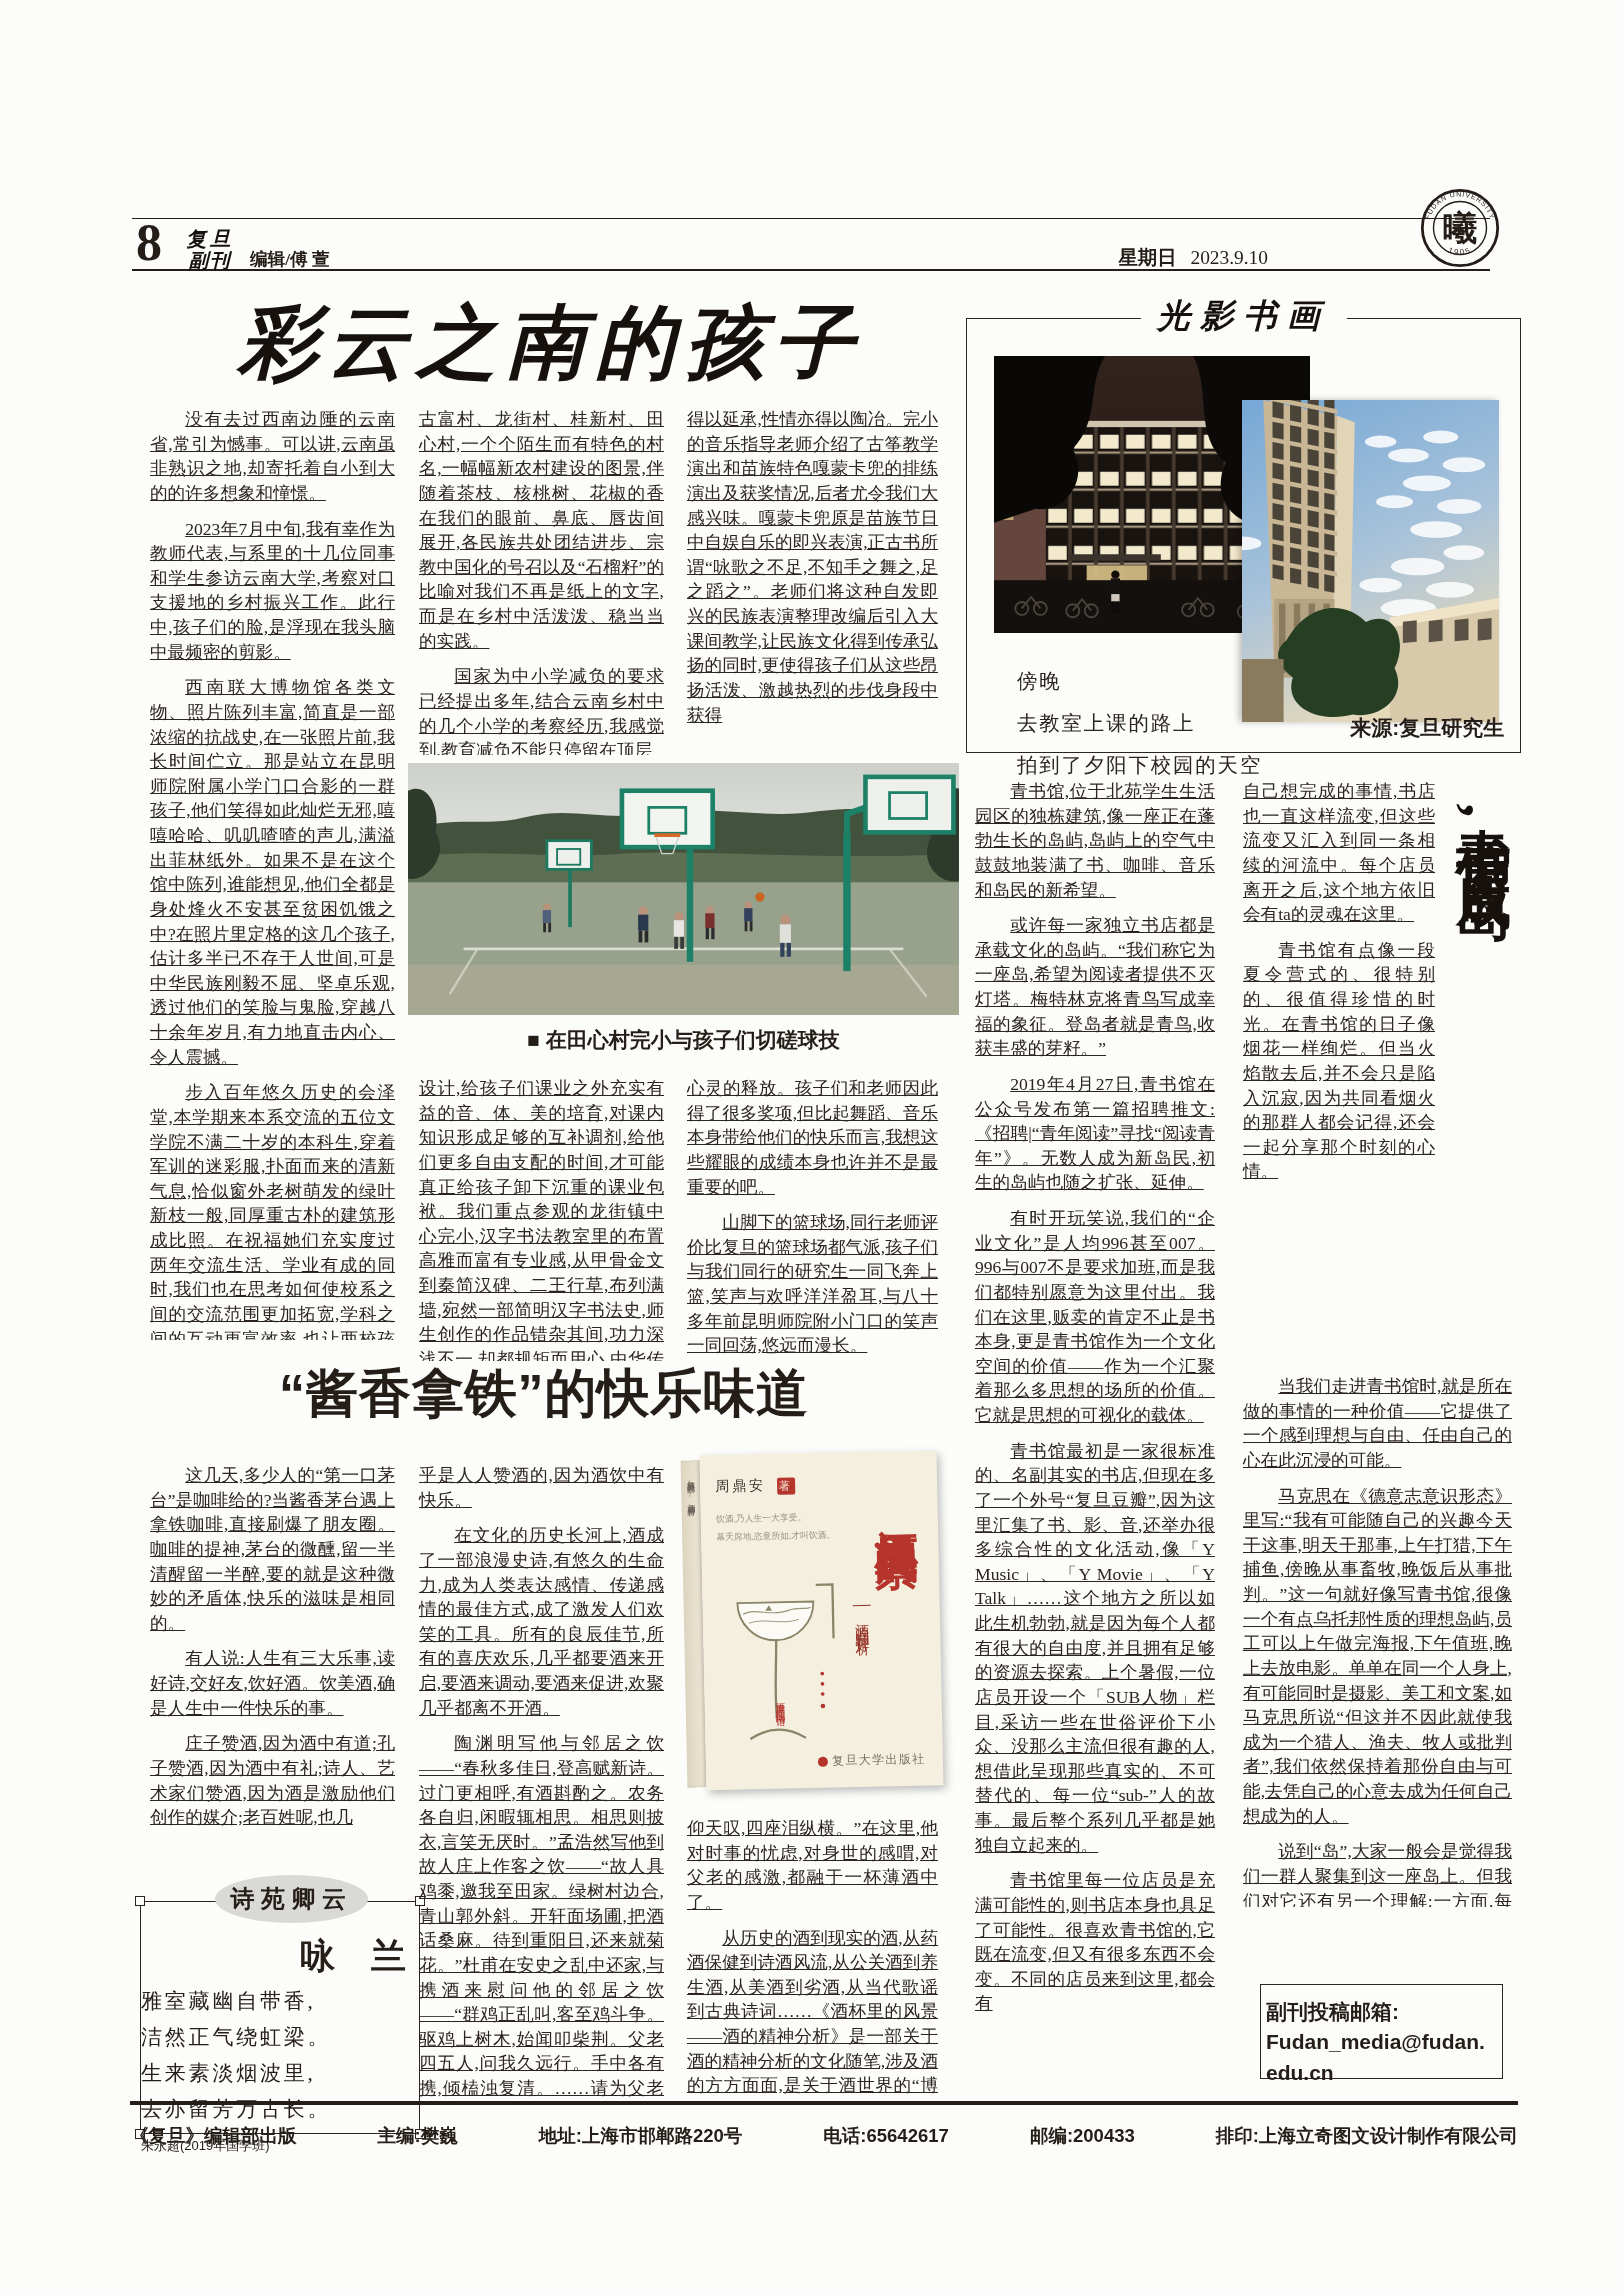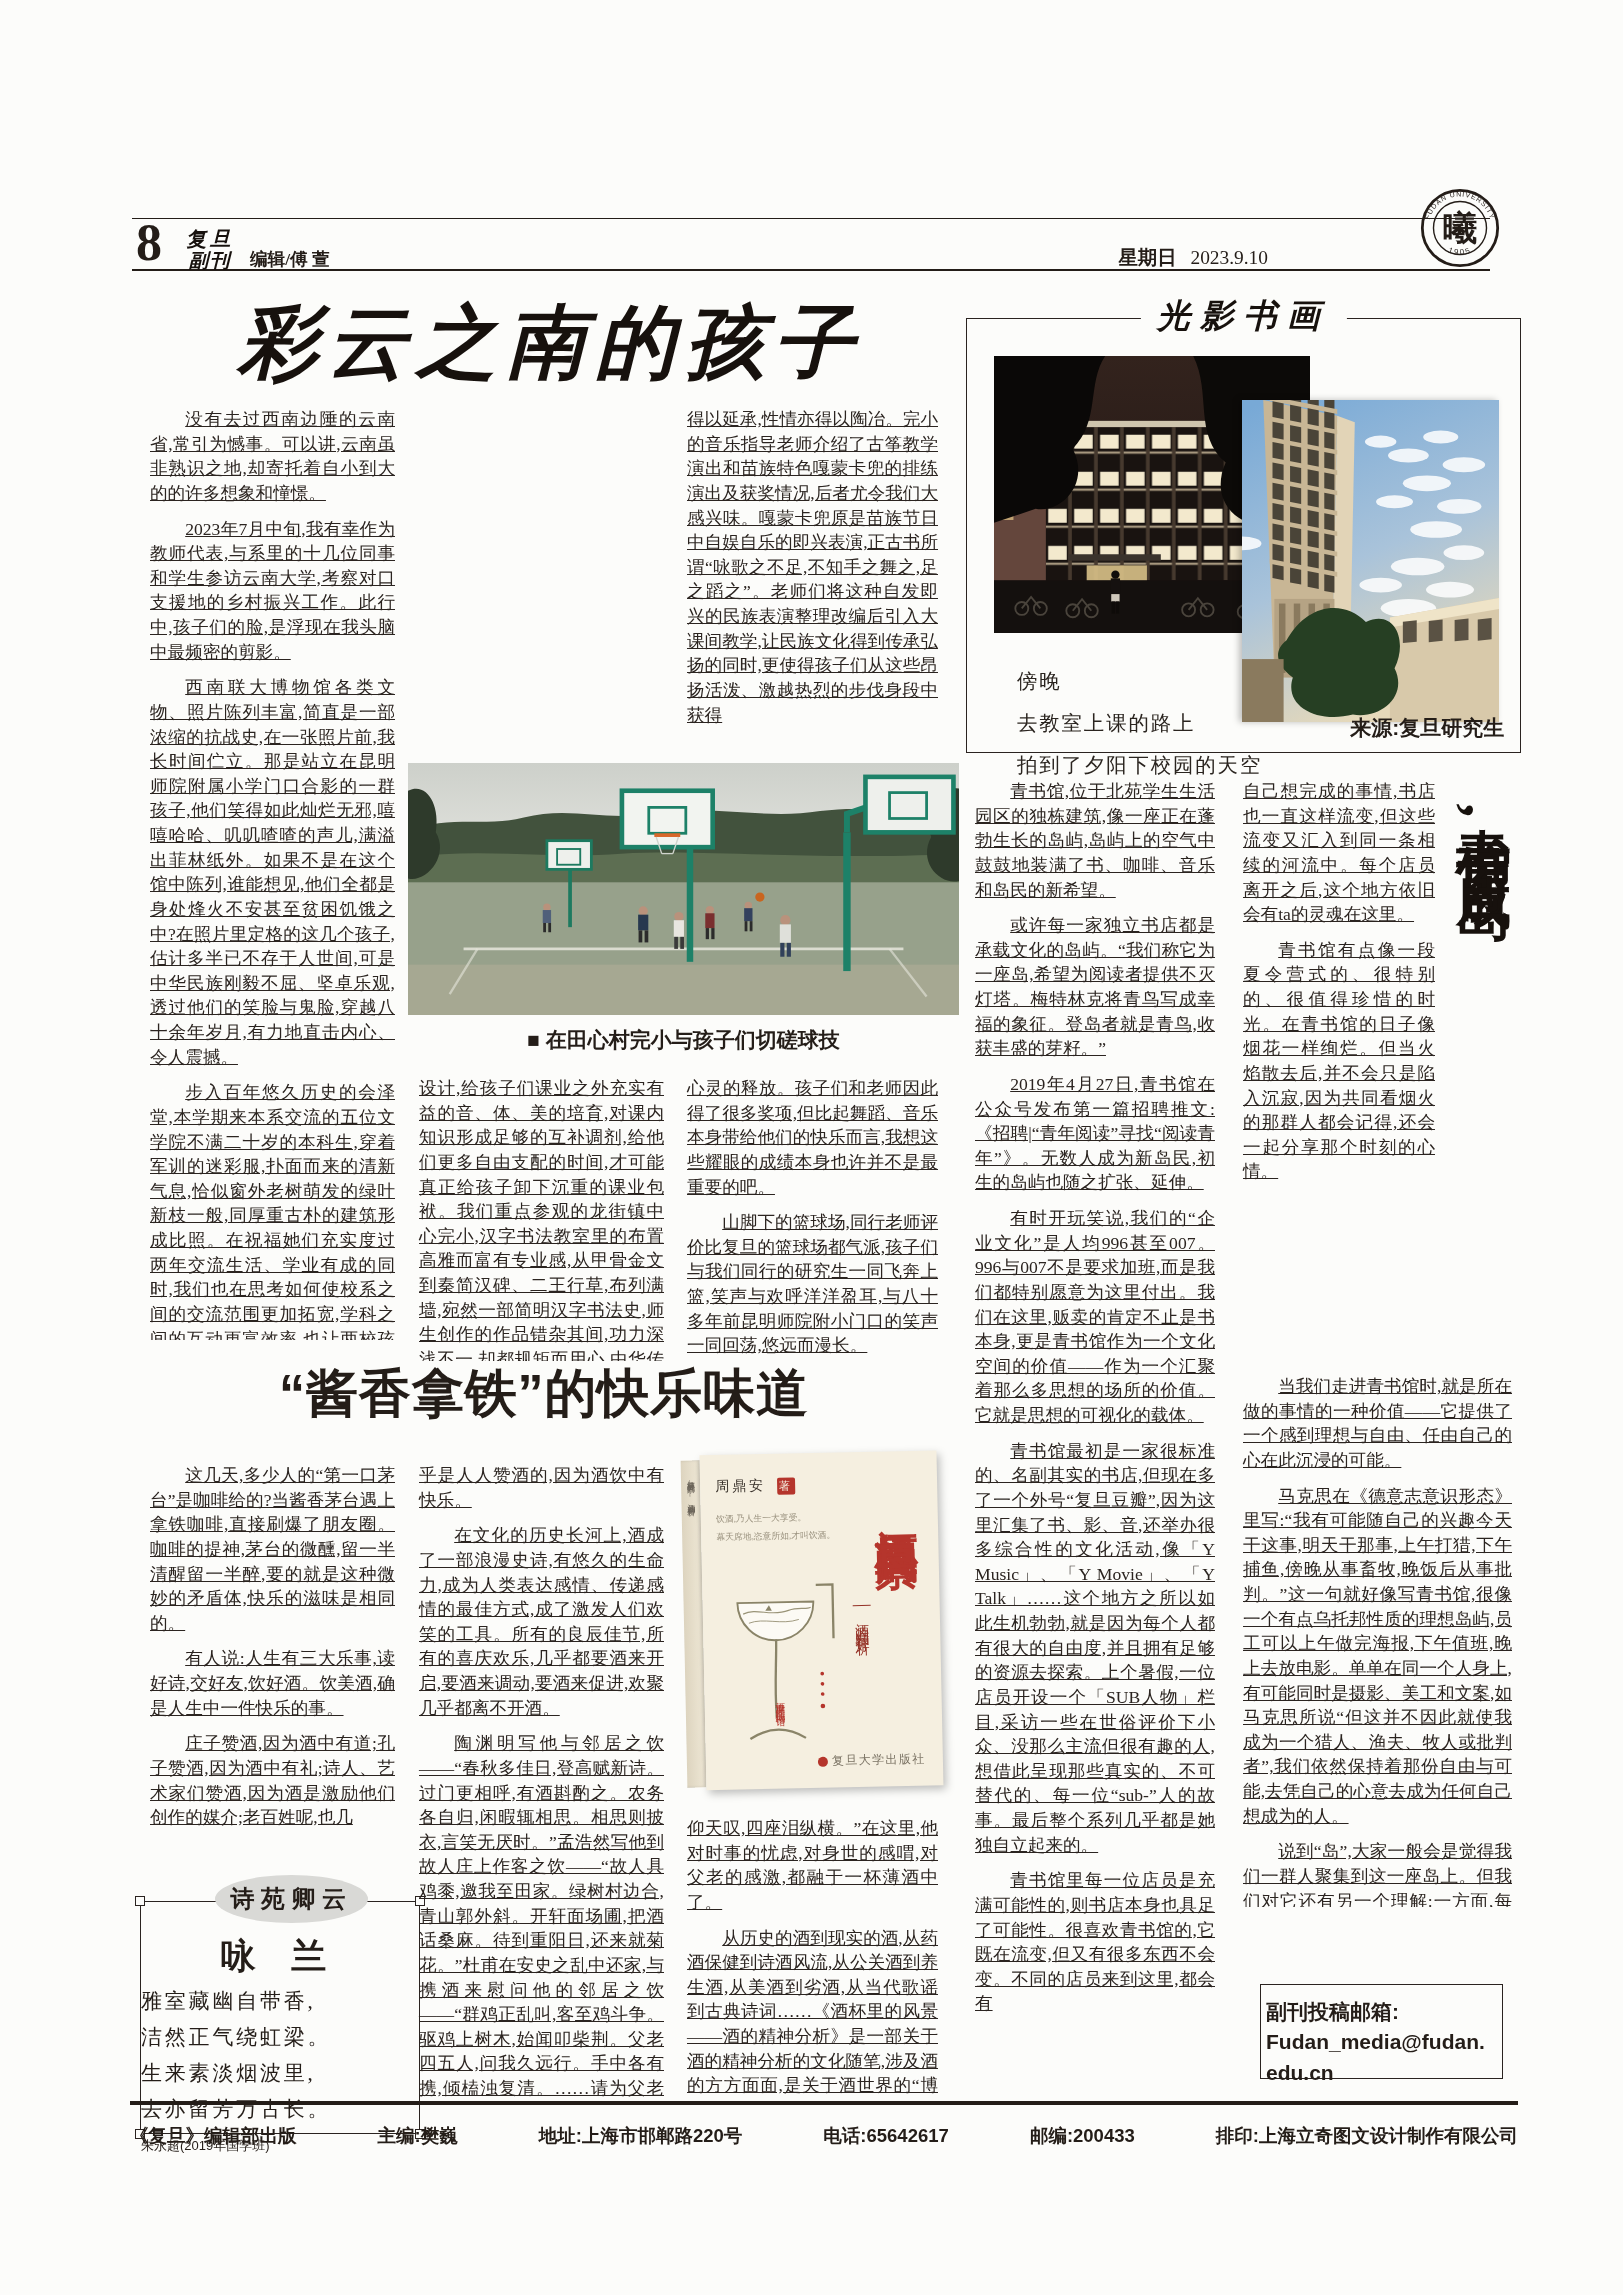--- a/index.html
+++ b/index.html
@@ -63,20 +63,24 @@
   <div class="abs brush" style="left:194px;top:291px;width:713px;text-align:center;font-size:80px;letter-spacing:9.3px;line-height:1.3;">彩云之南的孩子</div>
 
   <div class="abs body-text clip" style="left:139px;top:396px;width:267px;height:944px;">
     <p>没有去过西南边陲的云南省,常引为憾事。可以讲,云南虽非熟识之地,却寄托着自小到大的的许多想象和憧憬。</p>
     <p>2023年7月中旬,我有幸作为教师代表,与系里的十几位同事和学生参访云南大学,考察对口支援地的乡村振兴工作。此行中,孩子们的脸,是浮现在我头脑中最频密的剪影。</p>
     <p>西南联大博物馆各类文物、照片陈列丰富,简直是一部浓缩的抗战史,在一张照片前,我长时间伫立。那是站立在昆明师院附属小学门口合影的一群孩子,他们笑得如此灿烂无邪,嘻嘻哈哈、叽叽喳喳的声儿,满溢出菲林纸外。如果不是在这个馆中陈列,谁能想见,他们全都是身处烽火不安甚至贫困饥饿之中?在照片里定格的这几个孩子,估计多半已不存于人世间,可是中华民族刚毅不屈、坚卓乐观,透过他们的笑脸与鬼脸,穿越八十余年岁月,有力地直击内心、令人震撼。</p>
     <p>步入百年悠久历史的会泽堂,本学期来本系交流的五位文学院不满二十岁的本科生,穿着军训的迷彩服,扑面而来的清新气息,恰似窗外老树萌发的绿叶新枝一般,同厚重古朴的建筑形成比照。在祝福她们充实度过两年交流生活、学业有成的同时,我们也在思考如何使校系之间的交流范围更加拓宽,学科之间的互动更富效率,也让两校孩子们的心灵能靠得再近一些……</p>
     <p>永平县也是我们此行考察实践活动的重点。官庄村、曲硐村、</p>
   </div>
 
+  <div class="abs body-text clip" style="left:408px;top:396px;width:267px;height:359px;">
+    <p class="cont">古富村、龙街村、桂新村、田心村,一个个陌生而有特色的村名,一幅幅新农村建设的图景,伴随着茶枝、核桃树、花椒的香在我们的眼前、鼻底、唇齿间展开,各民族共处团结进步、宗教中国化的号召以及“石榴籽”的比喻对我们不再是纸上的文字,而是在乡村中活泼泼、稳当当的实践。</p>
+    <p>国家为中小学减负的要求已经提出多年,结合云南乡村中的几个小学的考察经历,我感觉到,教育减负不能只停留在顶层</p>
+  </div>
 
   <div class="abs body-text clip" style="left:676px;top:396px;width:273px;height:359px;">
     <p class="cont">得以延承,性情亦得以陶冶。完小的音乐指导老师介绍了古筝教学演出和苗族特色嘎蒙卡兜的排练演出及获奖情况,后者尤令我们大感兴味。嘎蒙卡兜原是苗族节日中自娱自乐的即兴表演,正古书所谓“咏歌之不足,不知手之舞之,足之蹈之”。老师们将这种自发即兴的民族表演整理改编后引入大课间教学,让民族文化得到传承弘扬的同时,更使得孩子们从这些昂扬活泼、激越热烈的步伐身段中获得</p>
   </div>
 
   <div class="abs photo-frame" style="left:408px;top:763px;width:551px;height:252px;">
     <svg viewBox="0 0 1190 545" width="551" height="252" preserveAspectRatio="none">
       <defs>
         <linearGradient id="bbsky" x1="0" y1="0" x2="0" y2="1">
           <stop offset="0" stop-color="#cdd0ca"></stop>
@@ -334,21 +338,21 @@
     <p>庄子赞酒,因为酒中有道;孔子赞酒,因为酒中有礼;诗人、艺术家们赞酒,因为酒是激励他们创作的媒介;老百姓呢,也几</p>
   </div>
 
   <div class="abs pbox" style="left:140px;top:1901px;width:278px;height:231px;">
     <div class="poem-corner" style="left:-5.6px;top:-5.6px;"></div>
     <div class="poem-corner" style="right:-5.6px;top:-5.6px;"></div>
     <div class="poem-corner" style="left:-5.6px;bottom:-5.6px;"></div>
     <div class="poem-corner" style="right:-5.6px;bottom:-5.6px;"></div>
     <div class="abs" style="left:74px;top:-27px;width:153px;height:48px;background:#d9d9d6;border-radius:50%;
                 display:flex;align-items:center;justify-content:center;font-size:24px;font-weight:bold;letter-spacing:6.5px;">诗苑卿云</div>
-    <div class="sans" style="margin-top:30.5px;text-align:center;font-size:35px;font-weight:bold;letter-spacing:13px;">咏 兰</div>
+    <div class="sans" style="margin-top:30.5px;text-align:right;font-size:35px;font-weight:bold;letter-spacing:13px;">咏 兰</div>
     <div class="pre" style="margin-top:3px;font-size:21px;line-height:1.72;letter-spacing:2.8px;">雅室藏幽自带香,
 洁然正气绕虹梁。
 生来素淡烟波里,
 去亦留芳万古长。</div>
     <div class="sans" style="margin-top:10.2px;text-align:left;font-size:13px;">朱永超(2019年国学班)</div>
   </div>
 
   <div class="abs body-text clip" style="left:408px;top:1452px;width:267px;height:645px;">
     <p class="cont">乎是人人赞酒的,因为酒饮中有快乐。</p>
     <p>在文化的历史长河上,酒成了一部浪漫史诗,有悠久的生命力,成为人类表达感情、传递感情的最佳方式,成了激发人们欢笑的工具。所有的良辰佳节,所有的喜庆欢乐,几乎都要酒来开启,要酒来调动,要酒来促进,欢聚几乎都离不开酒。</p>

